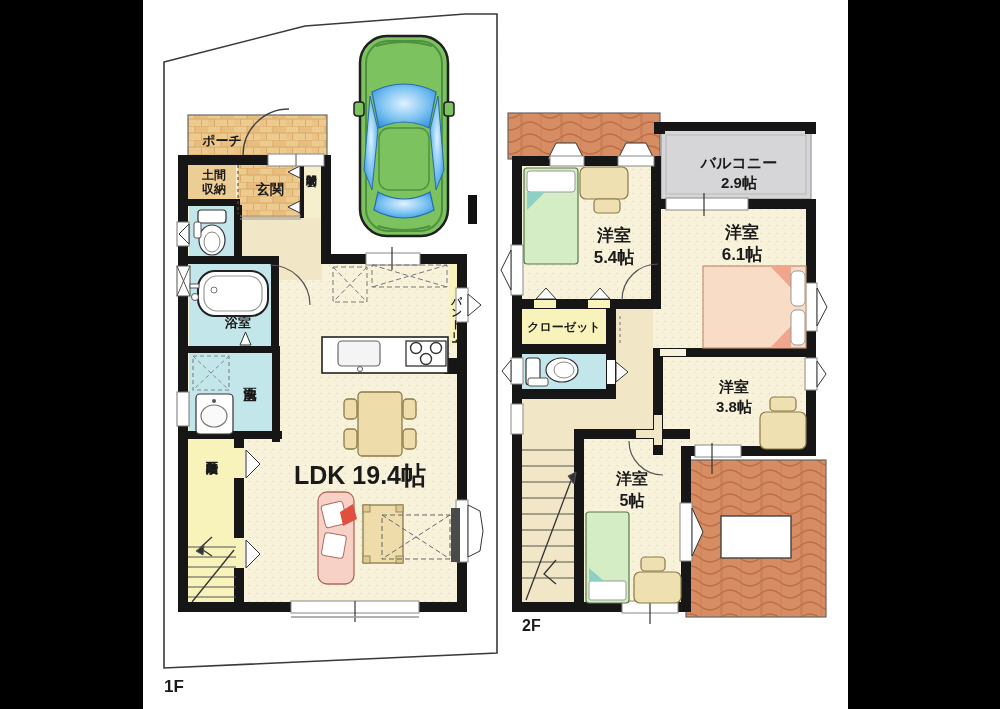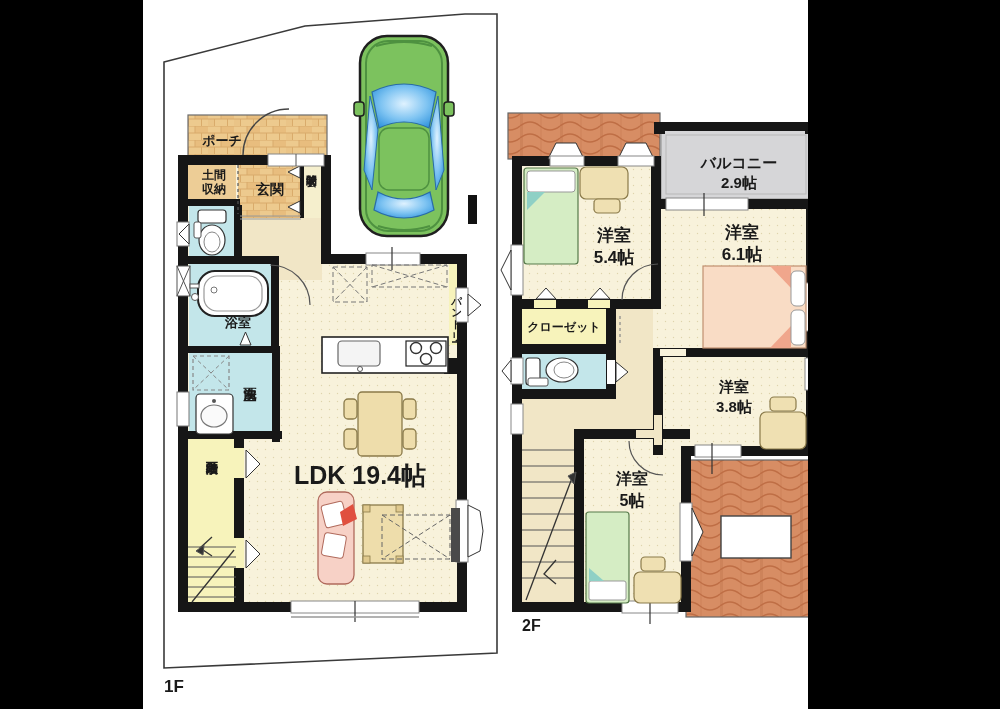--- a/index.html
+++ b/index.html
@@ -1,16 +1,16 @@
 <!DOCTYPE html>
 <html><head>
 <meta charset="utf-8">
 <style>
   html,body{margin:0;padding:0;background:#000;}
-  .stage{position:relative;width:808px;height:709px;background:#fff;overflow:hidden;
+  .stage{position:relative;width:1000px;height:709px;background:#fff;overflow:hidden;
          font-family:"Liberation Sans","DejaVu Sans",sans-serif;}
   svg text{fill:#1a1a1a;font-family:"Liberation Sans","DejaVu Sans",sans-serif;}
   .vtext{writing-mode:vertical-rl;text-orientation:upright;glyph-orientation-vertical:0;}
 </style>
 </head>
 <body>
 
 <div class="stage">
 <svg width="1000" height="709" viewBox="0 0 1000 709">
   <defs>

